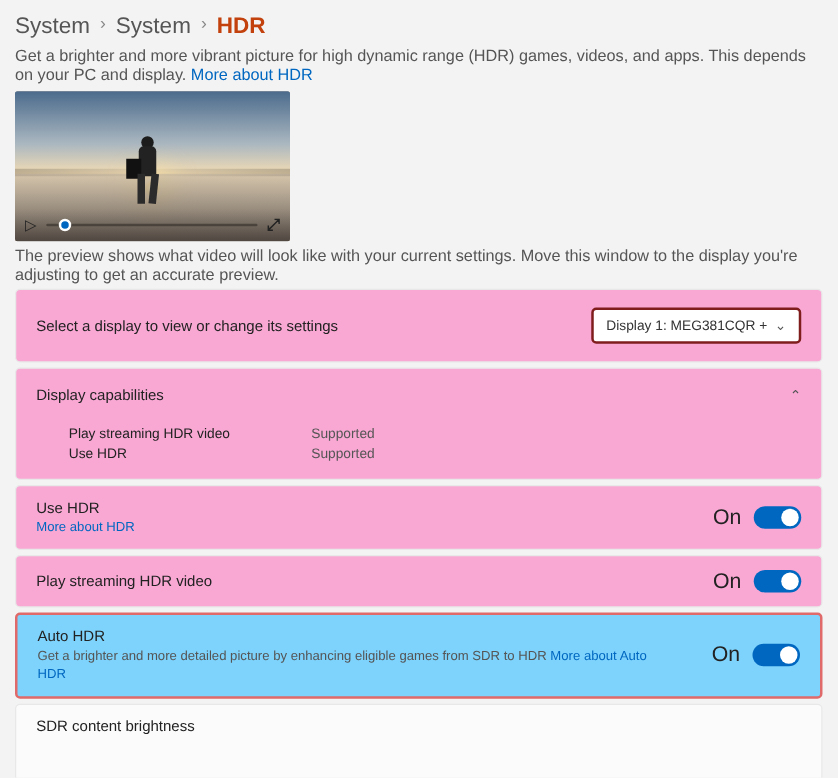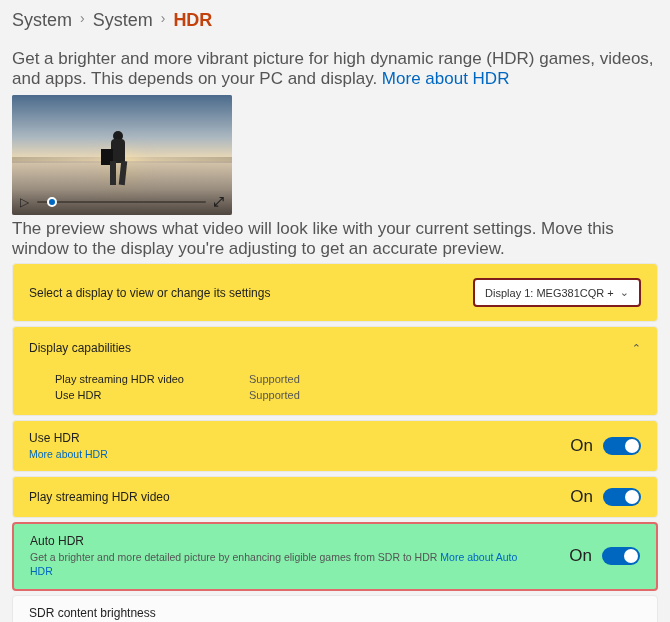--- a/index.html
+++ b/index.html
@@ -13,26 +13,26 @@
     overflow: hidden;
     font-size: 12px;
   }
   .page { padding: 10px 12px; }
   .breadcrumb {
     display: flex;
     align-items: flex-start;
     gap: 8px;
     font-size: 18px;
     color: #555;
-    margin-bottom: 18px;
+    margin-bottom: 6px;
   }
   .breadcrumb .sep { color: #888; font-size: 14px; }
   .breadcrumb .current { font-weight: 700; color: #c2410c; }
   .subtext {
-    font-size: 17px;
+    font-size: 13px;
     color: #555;
     margin-bottom: 4px;
   }
   .link { color: #0067c0; cursor: pointer; }
   .thumb-wrap { margin: 6px 0 4px 0; }
   .thumb {
     width: 220px;
     height: 120px;
     position: relative;
     overflow: hidden;
@@ -74,21 +74,21 @@
   .player-bar {
     position:absolute;left:0;right:0;bottom:0;height:26px;
     display:flex;align-items:center;gap:8px;padding:0 8px;
     background: linear-gradient(to top, rgba(0,0,0,0.18), rgba(0,0,0,0));
   }
   .play-ico{color:#222;font-size:12px;}
   .fs-ico{color:#222;font-size:13px;font-weight:600;}
   .pbar-track{flex:1;height:2px;background:rgba(0,0,0,0.35);position:relative;border-radius:2px;}
   .pbar-thumb{position:absolute;top:50%;left:6%;width:10px;height:10px;margin-top:-5px;border-radius:50%;background:#0067c0;border:2px solid #fff;}
   .card {
-    background:#fde047;
+    background:#f9a8d4;
     border:1px solid #e8e8e8;
     border-radius:4px;
     margin-bottom:4px;
   }
   .card-row {
     display:flex;align-items:center;justify-content:space-between;
     padding:14px 16px;
     gap:12px;
   }
   .card-row.dense{padding:10px 16px;}
@@ -107,21 +107,21 @@
   .toggle {
     display:flex;align-items:center;gap:10px;font-size:17px;color:#222;
   }
   .switch{
     width:38px;height:18px;border-radius:20px;background:#0067c0;position:relative;
   }
   .switch::after{
     content:"";position:absolute;right:2px;top:2px;width:14px;height:14px;border-radius:50%;background:#fff;
   }
   .highlight-red{
-    border:2px solid #e06a6a;border-radius:4px;padding:0;margin:4px 0;background:#86efac;
+    border:2px solid #e06a6a;border-radius:4px;padding:0;margin:4px 0;background:#7dd3fc;
   }
   .sdr-wrap{padding:10px 16px 6px;background:#fbfbfb;border:1px solid #e8e8e8;border-radius:4px;}
   .sdr-slider{position:relative;height:18px;margin:6px 0 6px;}
 </style>
 </head>
 <body>
 
 <div class="page">
 
   <div class="breadcrumb">

